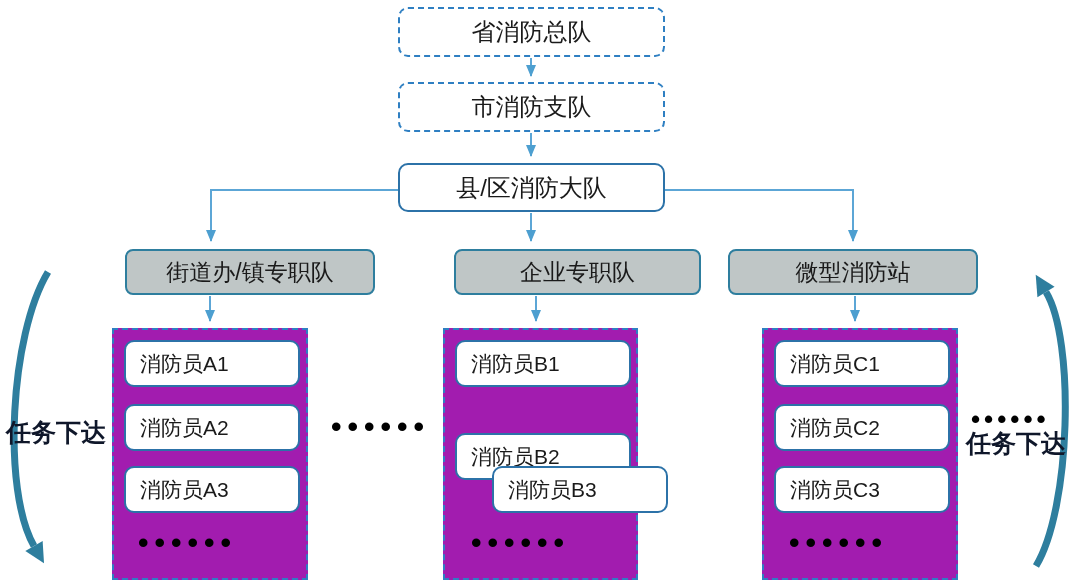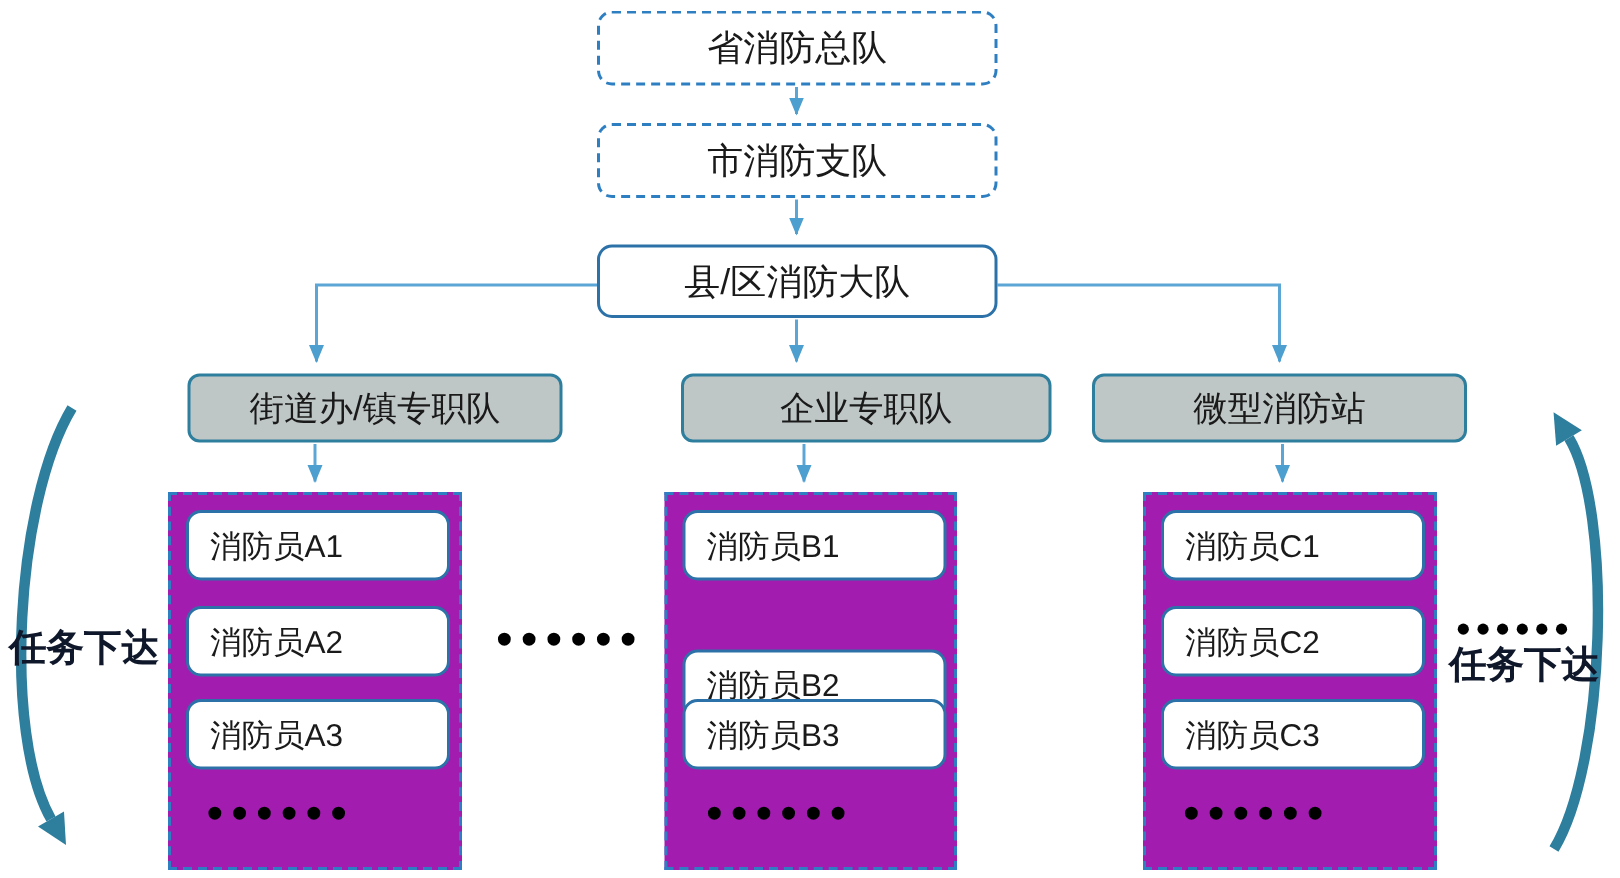--- a/index.html
+++ b/index.html
@@ -83,21 +83,21 @@
   <div class="group" style="left:112px;width:196px;">
     <div class="member" style="top:10px;">消防员A1</div>
     <div class="member" style="top:74px;">消防员A2</div>
     <div class="member" style="top:136px;">消防员A3</div>
     <div class="dots" style="left:24px;top:198px;">••••••</div>
   </div>
 
   <div class="group" style="left:443px;width:195px;">
     <div class="member" style="top:10px;">消防员B1</div>
     <div class="member" style="top:66px;margin-top:37px;">消防员B2</div>
-    <div class="member" style="top:136px;">消防员B3</div>
+    <div class="member" style="top:136px;margin-left:37px;">消防员B3</div>
     <div class="dots" style="left:26px;top:198px;">••••••</div>
   </div>
 
   <div class="group" style="left:762px;width:196px;">
     <div class="member" style="top:10px;">消防员C1</div>
     <div class="member" style="top:74px;">消防员C2</div>
     <div class="member" style="top:136px;">消防员C3</div>
     <div class="dots" style="left:25px;top:198px;">••••••</div>
   </div>
 

